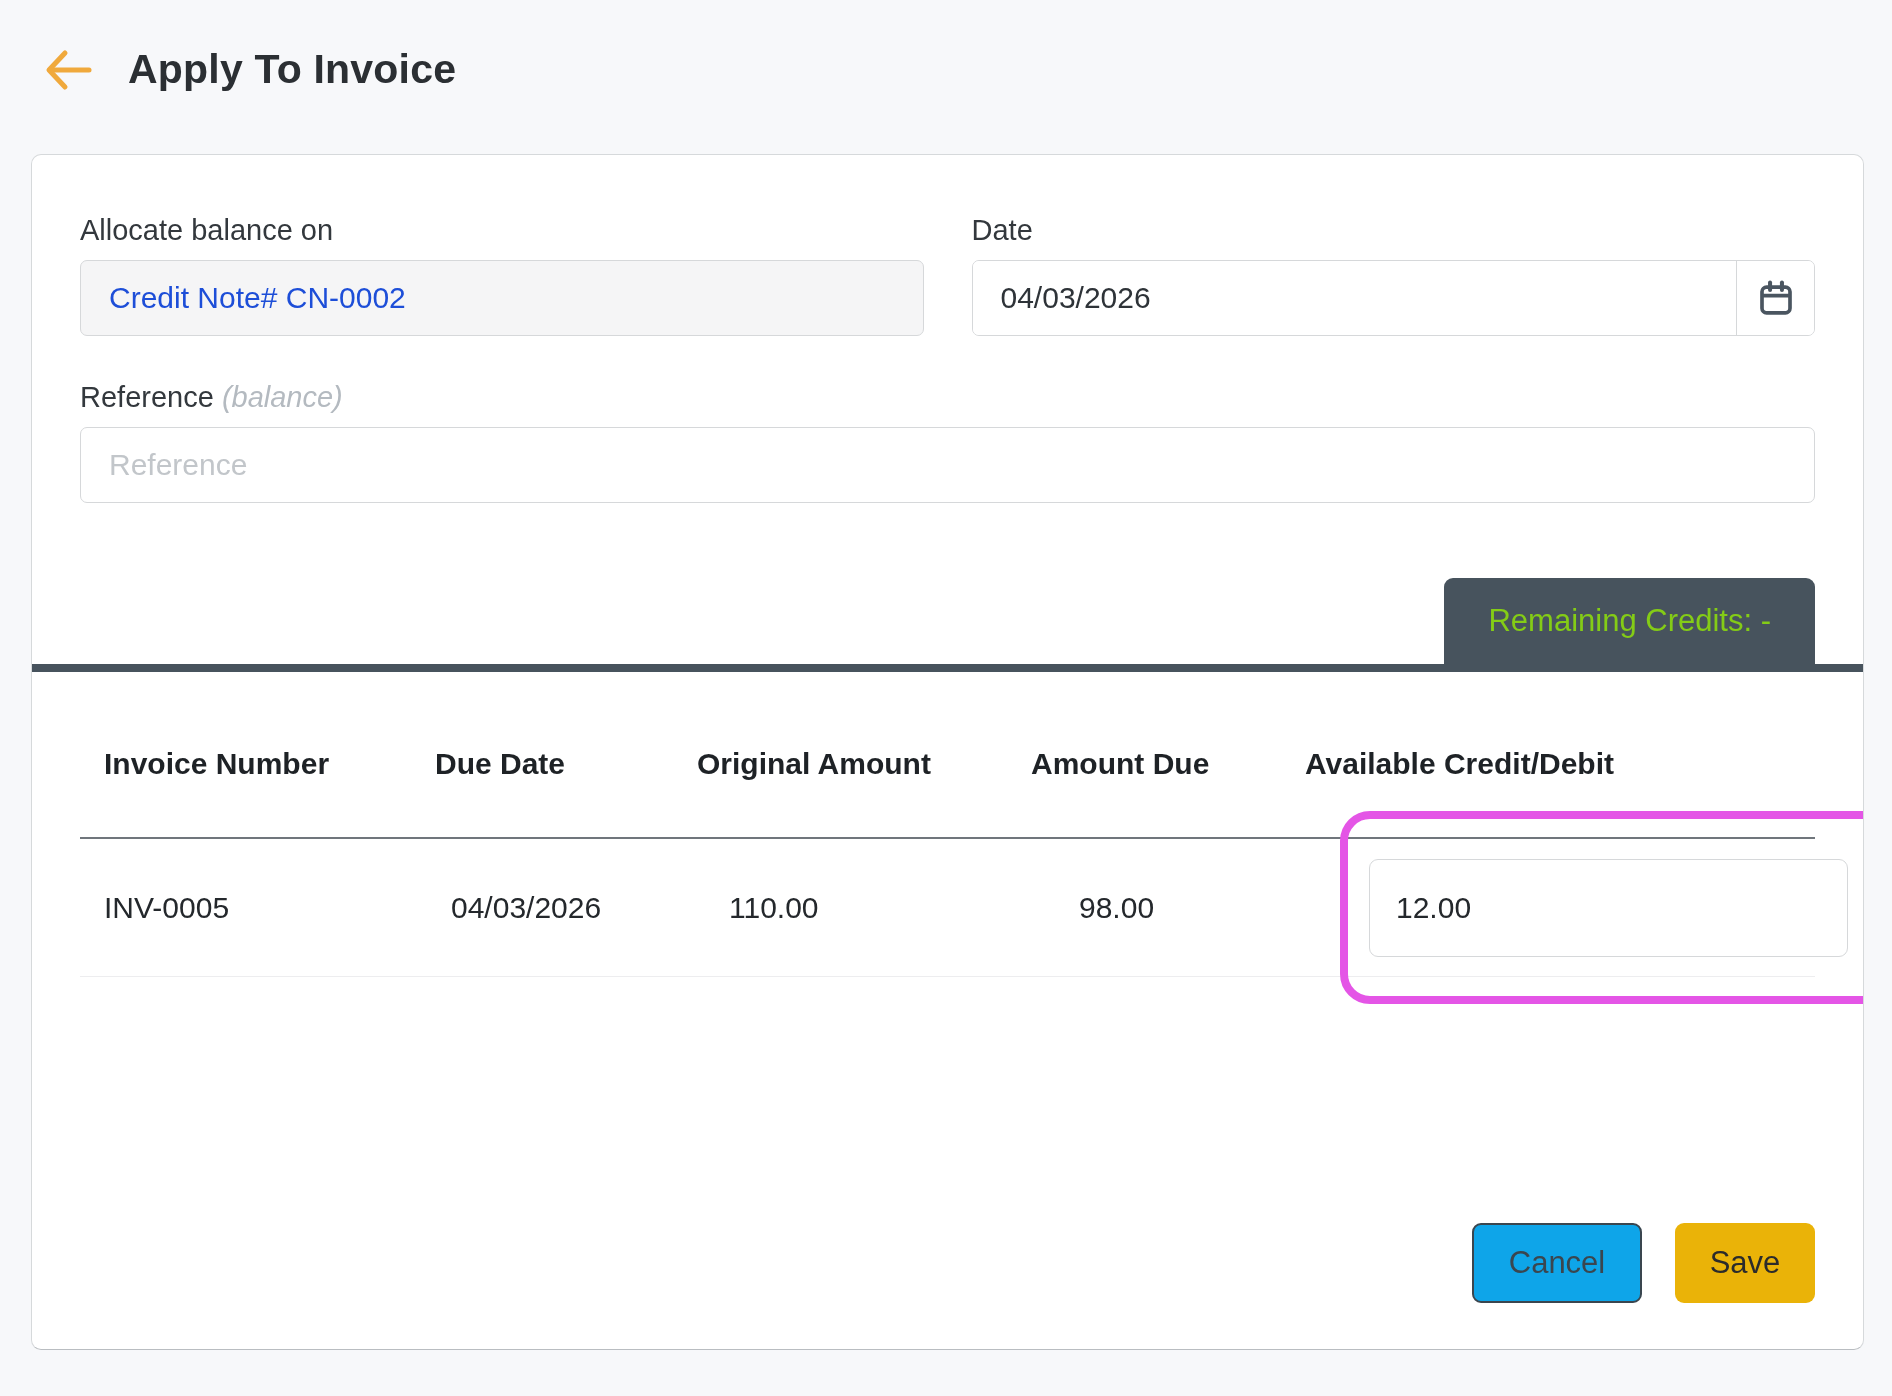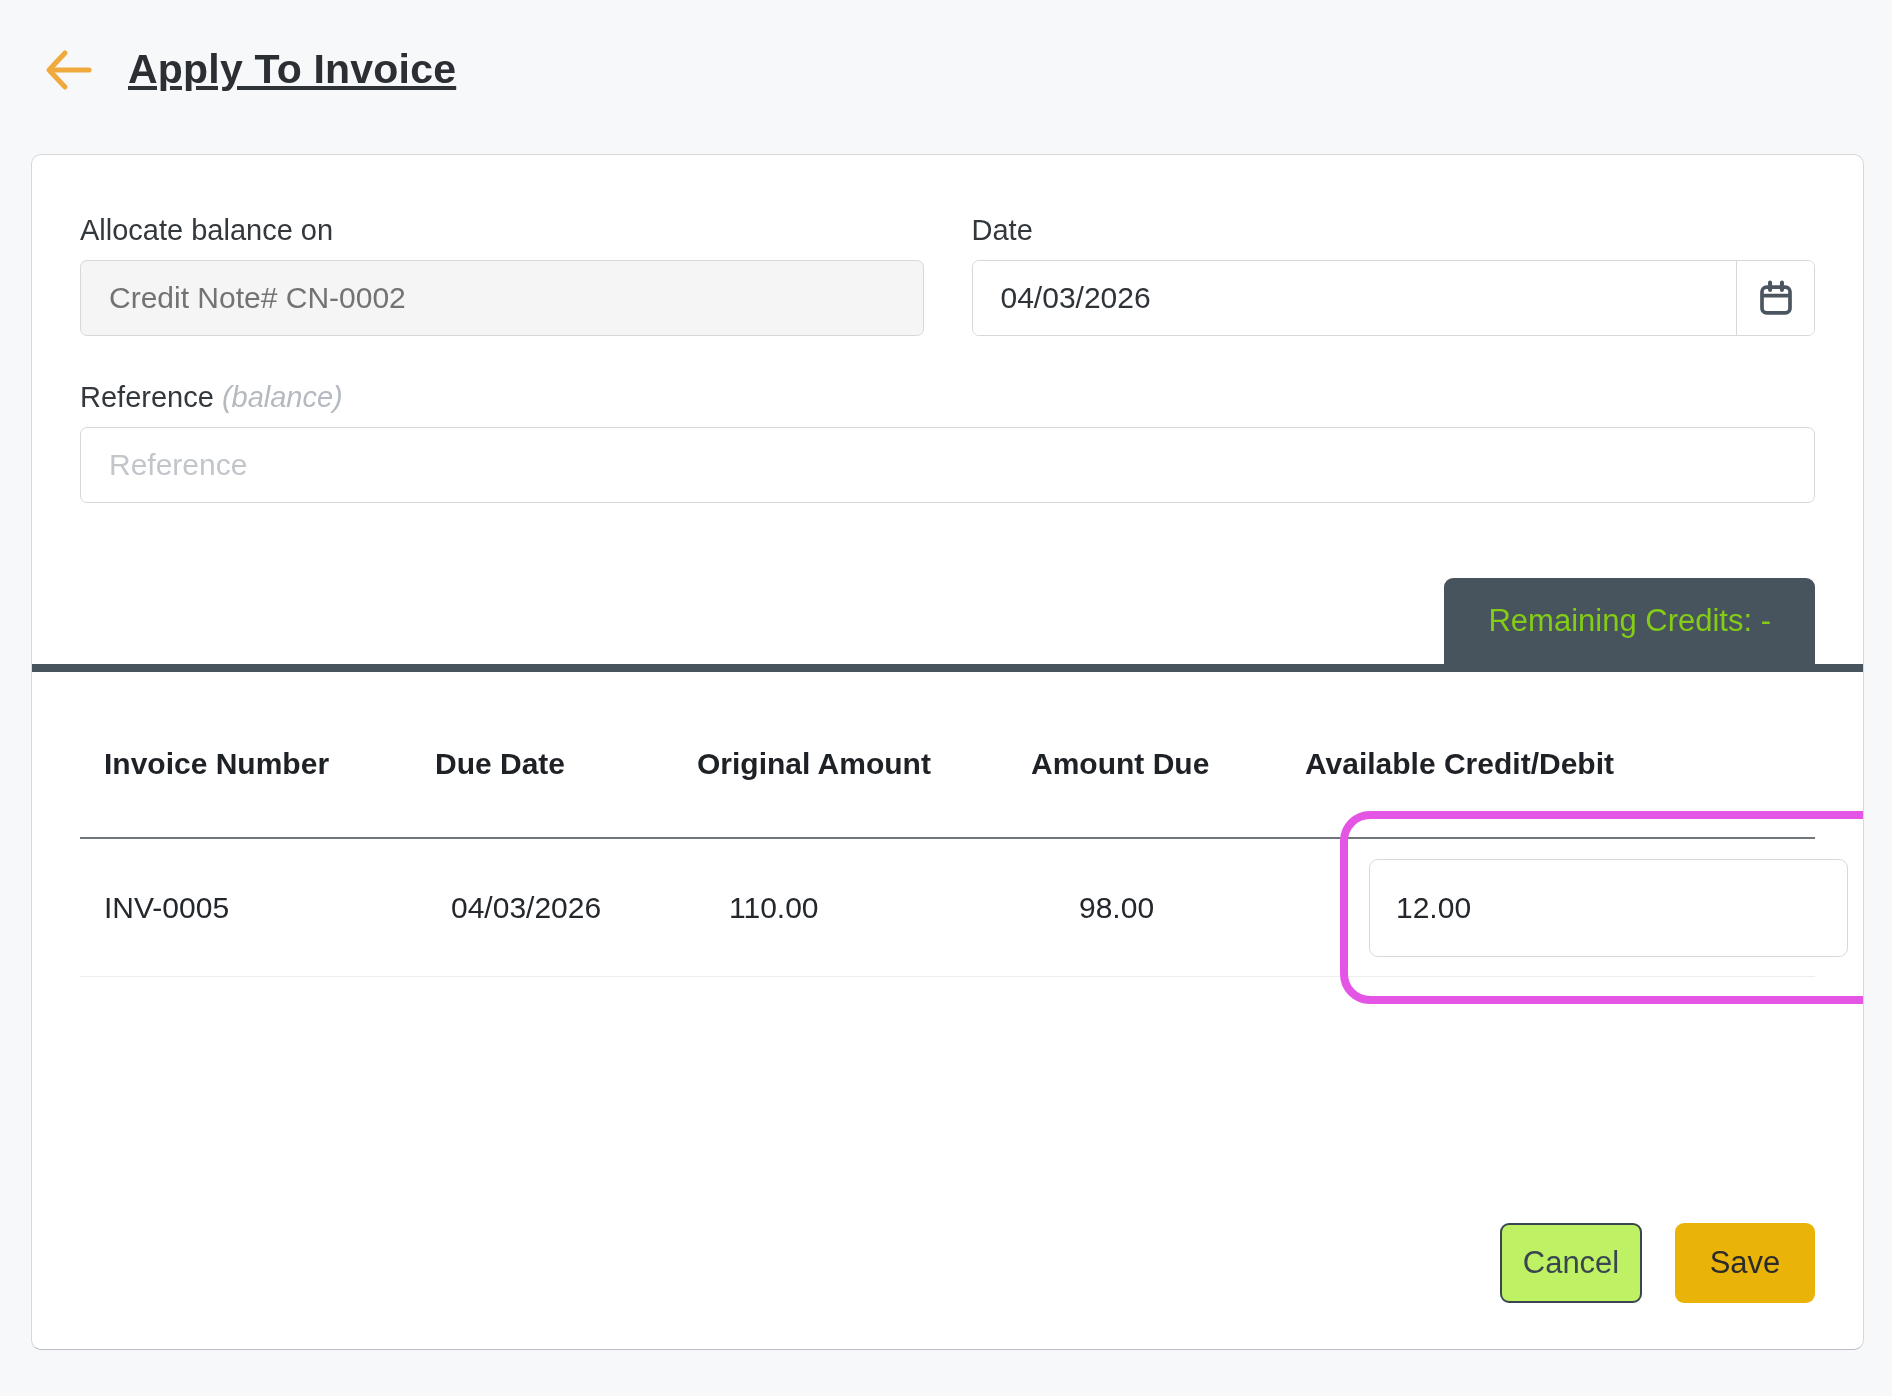--- a/index.html
+++ b/index.html
@@ -11,21 +11,20 @@
     overflow: hidden;
   }
   .page { width: 1892px; height: 1396px; position: relative; }
 
   
   .topbar {
     height: 146px;
     display: flex;
     align-items: center;
     padding-left: 40px;
-    text-decoration: underline;
   }
   .back-btn {
     background: none; border: none; cursor: pointer;
     width: 56px; height: 48px;
     display: flex; align-items: center; justify-content: center;
     margin-top: -6px;
   }
   .page-title {
     font-size: 41px;
     font-weight: 600;
@@ -71,21 +70,21 @@
     border: 1px solid #d6d8da;
     border-radius: 7px;
     font-family: "Liberation Sans", sans-serif;
     font-size: 30px;
     color: #2e3338;
     padding: 0 28px;
     background: #ffffff;
     outline: none;
   }
   .input::placeholder { color: #c2c6ca; }
-  .input.disabled { background: #f5f5f6; color: #737373; }
+  .input.disabled { background: #f5f5f6; color: #1d4ed8; }
 
   .date-box {
     display: flex;
     height: 76px;
     border: 1px solid #d6d8da;
     border-radius: 7px;
     background: #fff;
     overflow: hidden;
   }
   .date-box .input {
@@ -180,22 +179,22 @@
   }
   .btn {
     height: 80px;
     border-radius: 9px;
     font-family: "Liberation Sans", sans-serif;
     font-size: 31px;
     cursor: pointer;
     display: flex; align-items: center; justify-content: center;
   }
   .btn-cancel {
-    width: 142px;
-    background: #bef264;
+    width: 170px;
+    background: #0ea5e9;
     border: 2px solid #3a464f;
     color: #3a464f;
   }
   .btn-save {
     width: 140px;
     background: #eab308;
     border: none;
     color: #2b2b2b;
   }
 </style>

